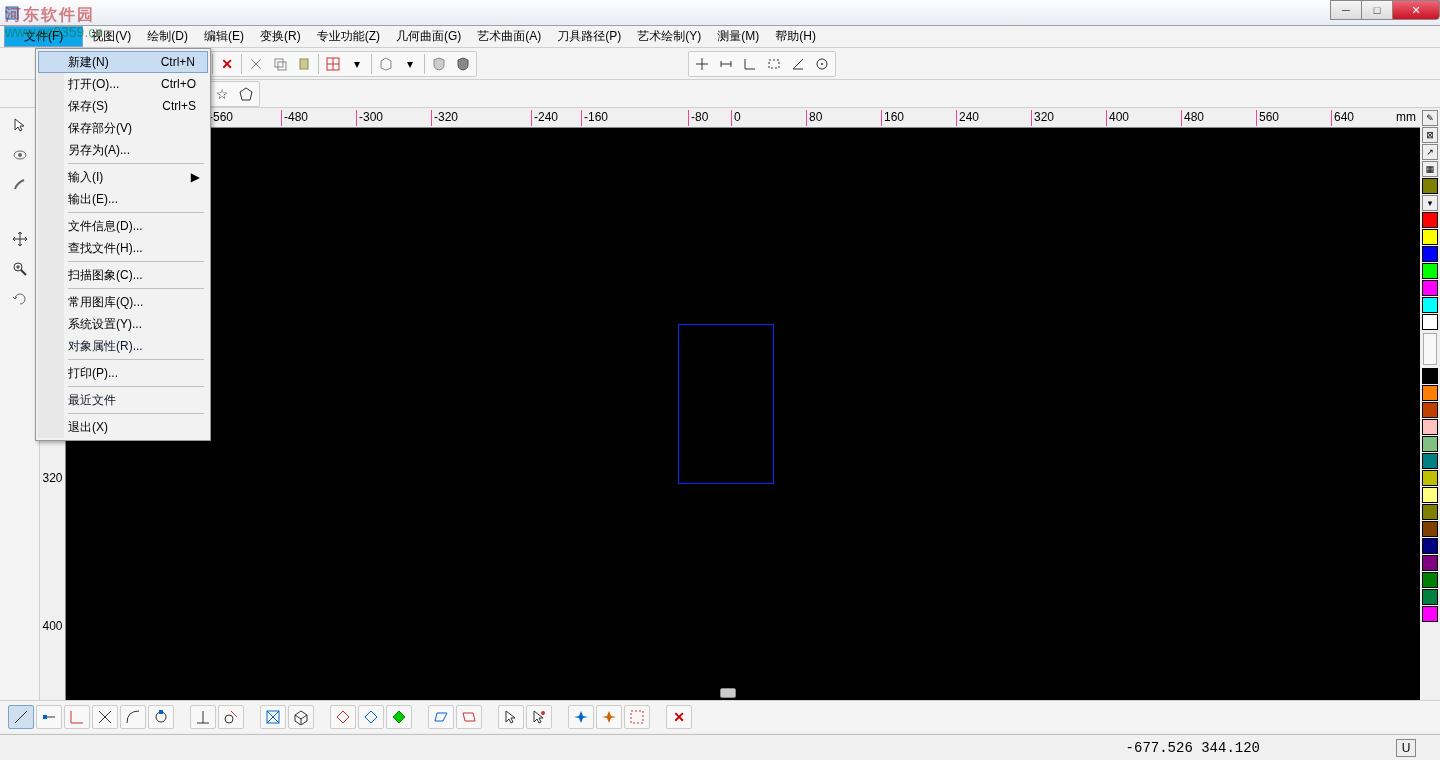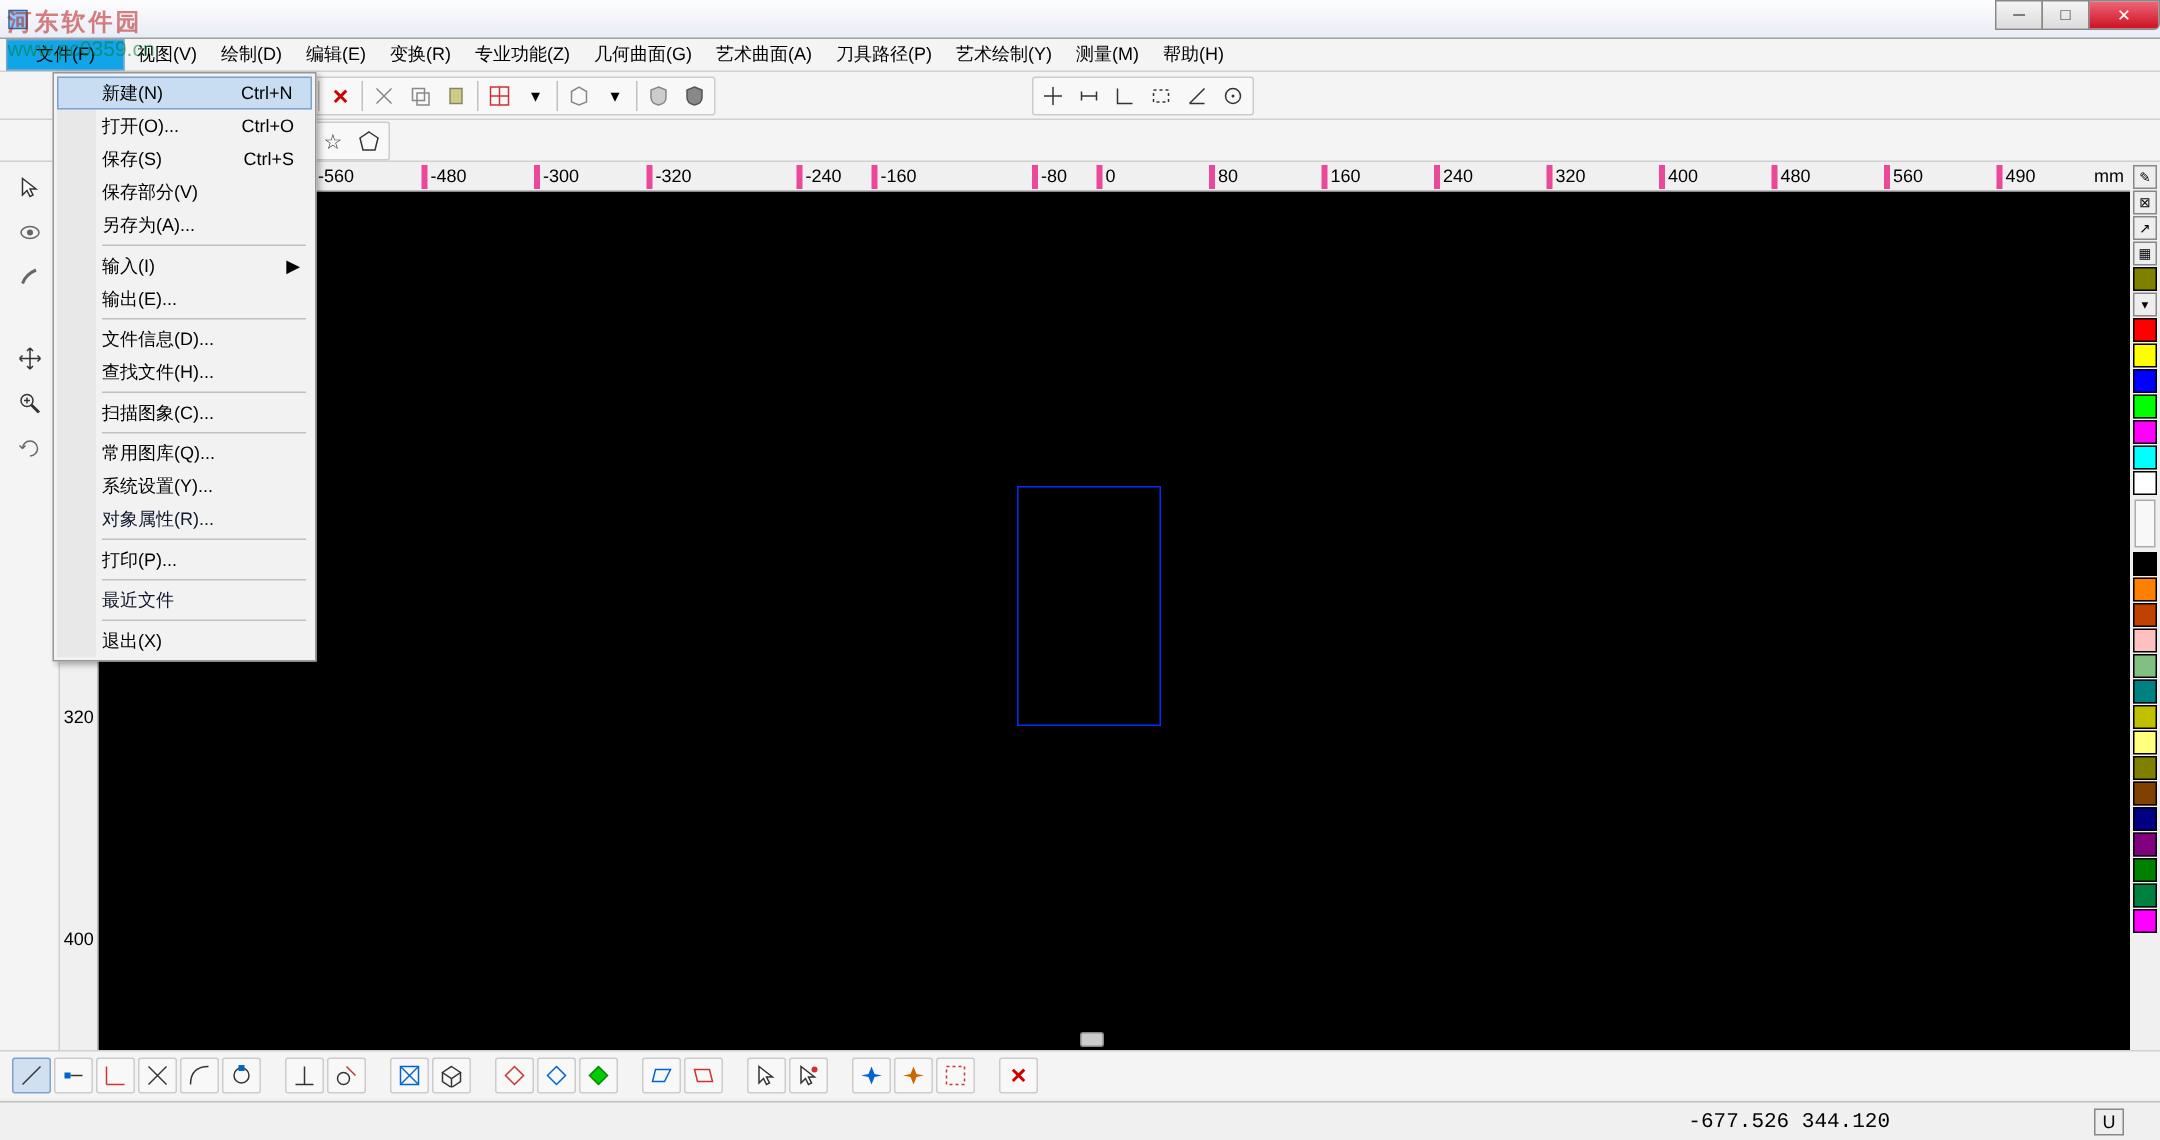--- a/index.html
+++ b/index.html
@@ -51,21 +51,21 @@
 .left-tools { width: 40px; background: #f4f4f4; border-right: 1px solid #d0d0d0; display: flex; flex-direction: column; align-items: center; padding-top: 4px; gap: 4px; }
 .lt-btn { width: 28px; height: 26px; display: flex; align-items: center; justify-content: center; border: 1px solid transparent; }
 
 
 .ruler-v { width: 26px; background: #f0f0f0; border-right: 1px solid #888; position: relative; display: flex; flex-direction: column; justify-content: space-around; font-size: 10px; }
 .ruler-v .vtick { text-align: center; }
 
 
 .canvas-wrap { flex: 1; display: flex; flex-direction: column; position: relative; }
 .ruler-h { height: 20px; background: #f0f0f0; border-bottom: 1px solid #888; display: flex; position: relative; overflow: hidden; font-size: 10px; }
-.ruler-h .htick { position: absolute; top: 2px; border-left: 4px solid #ec4899; height: 16px; padding-left: 2px; }
+.ruler-h .htick { position: absolute; top: 2px; border-left: 1px solid #ec4899; height: 16px; padding-left: 2px; }
 .ruler-h .unit { position: absolute; right: 4px; top: 2px; }
 
 .canvas { flex: 1; background: #000; position: relative; overflow: hidden; }
 .canvas .blue-rect { position: absolute; left: 612px; top: 196px; width: 96px; height: 160px; border: 1px solid #0030ff; }
 .canvas .scroll-thumb-h { position: absolute; bottom: 2px; left: 654px; width: 16px; height: 10px; background: #ccc; border: 1px solid #888; border-radius: 2px; }
 
 
 .right-palette { width: 20px; background: #f0f0f0; display: flex; flex-direction: column; align-items: center; padding-top: 2px; gap: 1px; }
 .rp-swatch { width: 16px; height: 16px; border: 1px solid #000; }
 .rp-btn { width: 16px; height: 16px; border: 1px solid #888; background: #eee; display: flex; align-items: center; justify-content: center; font-size: 9px; }
@@ -352,21 +352,21 @@
       <span class="htick" style="left:515px">-160</span>
       <span class="htick" style="left:622px">-80</span>
       <span class="htick" style="left:665px">0</span>
       <span class="htick" style="left:740px">80</span>
       <span class="htick" style="left:815px">160</span>
       <span class="htick" style="left:890px">240</span>
       <span class="htick" style="left:965px">320</span>
       <span class="htick" style="left:1040px">400</span>
       <span class="htick" style="left:1115px">480</span>
       <span class="htick" style="left:1190px">560</span>
-      <span class="htick" style="left:1265px">490</span>
+      <span class="htick" style="left:1265px">640</span>
       <span class="unit">mm</span>
     </div>
     <div class="canvas">
       <div class="blue-rect"></div>
       <div class="scroll-thumb-h"></div>
     </div>
   </div>
 
   <div class="right-palette">
     <div class="rp-btn">✎</div>

